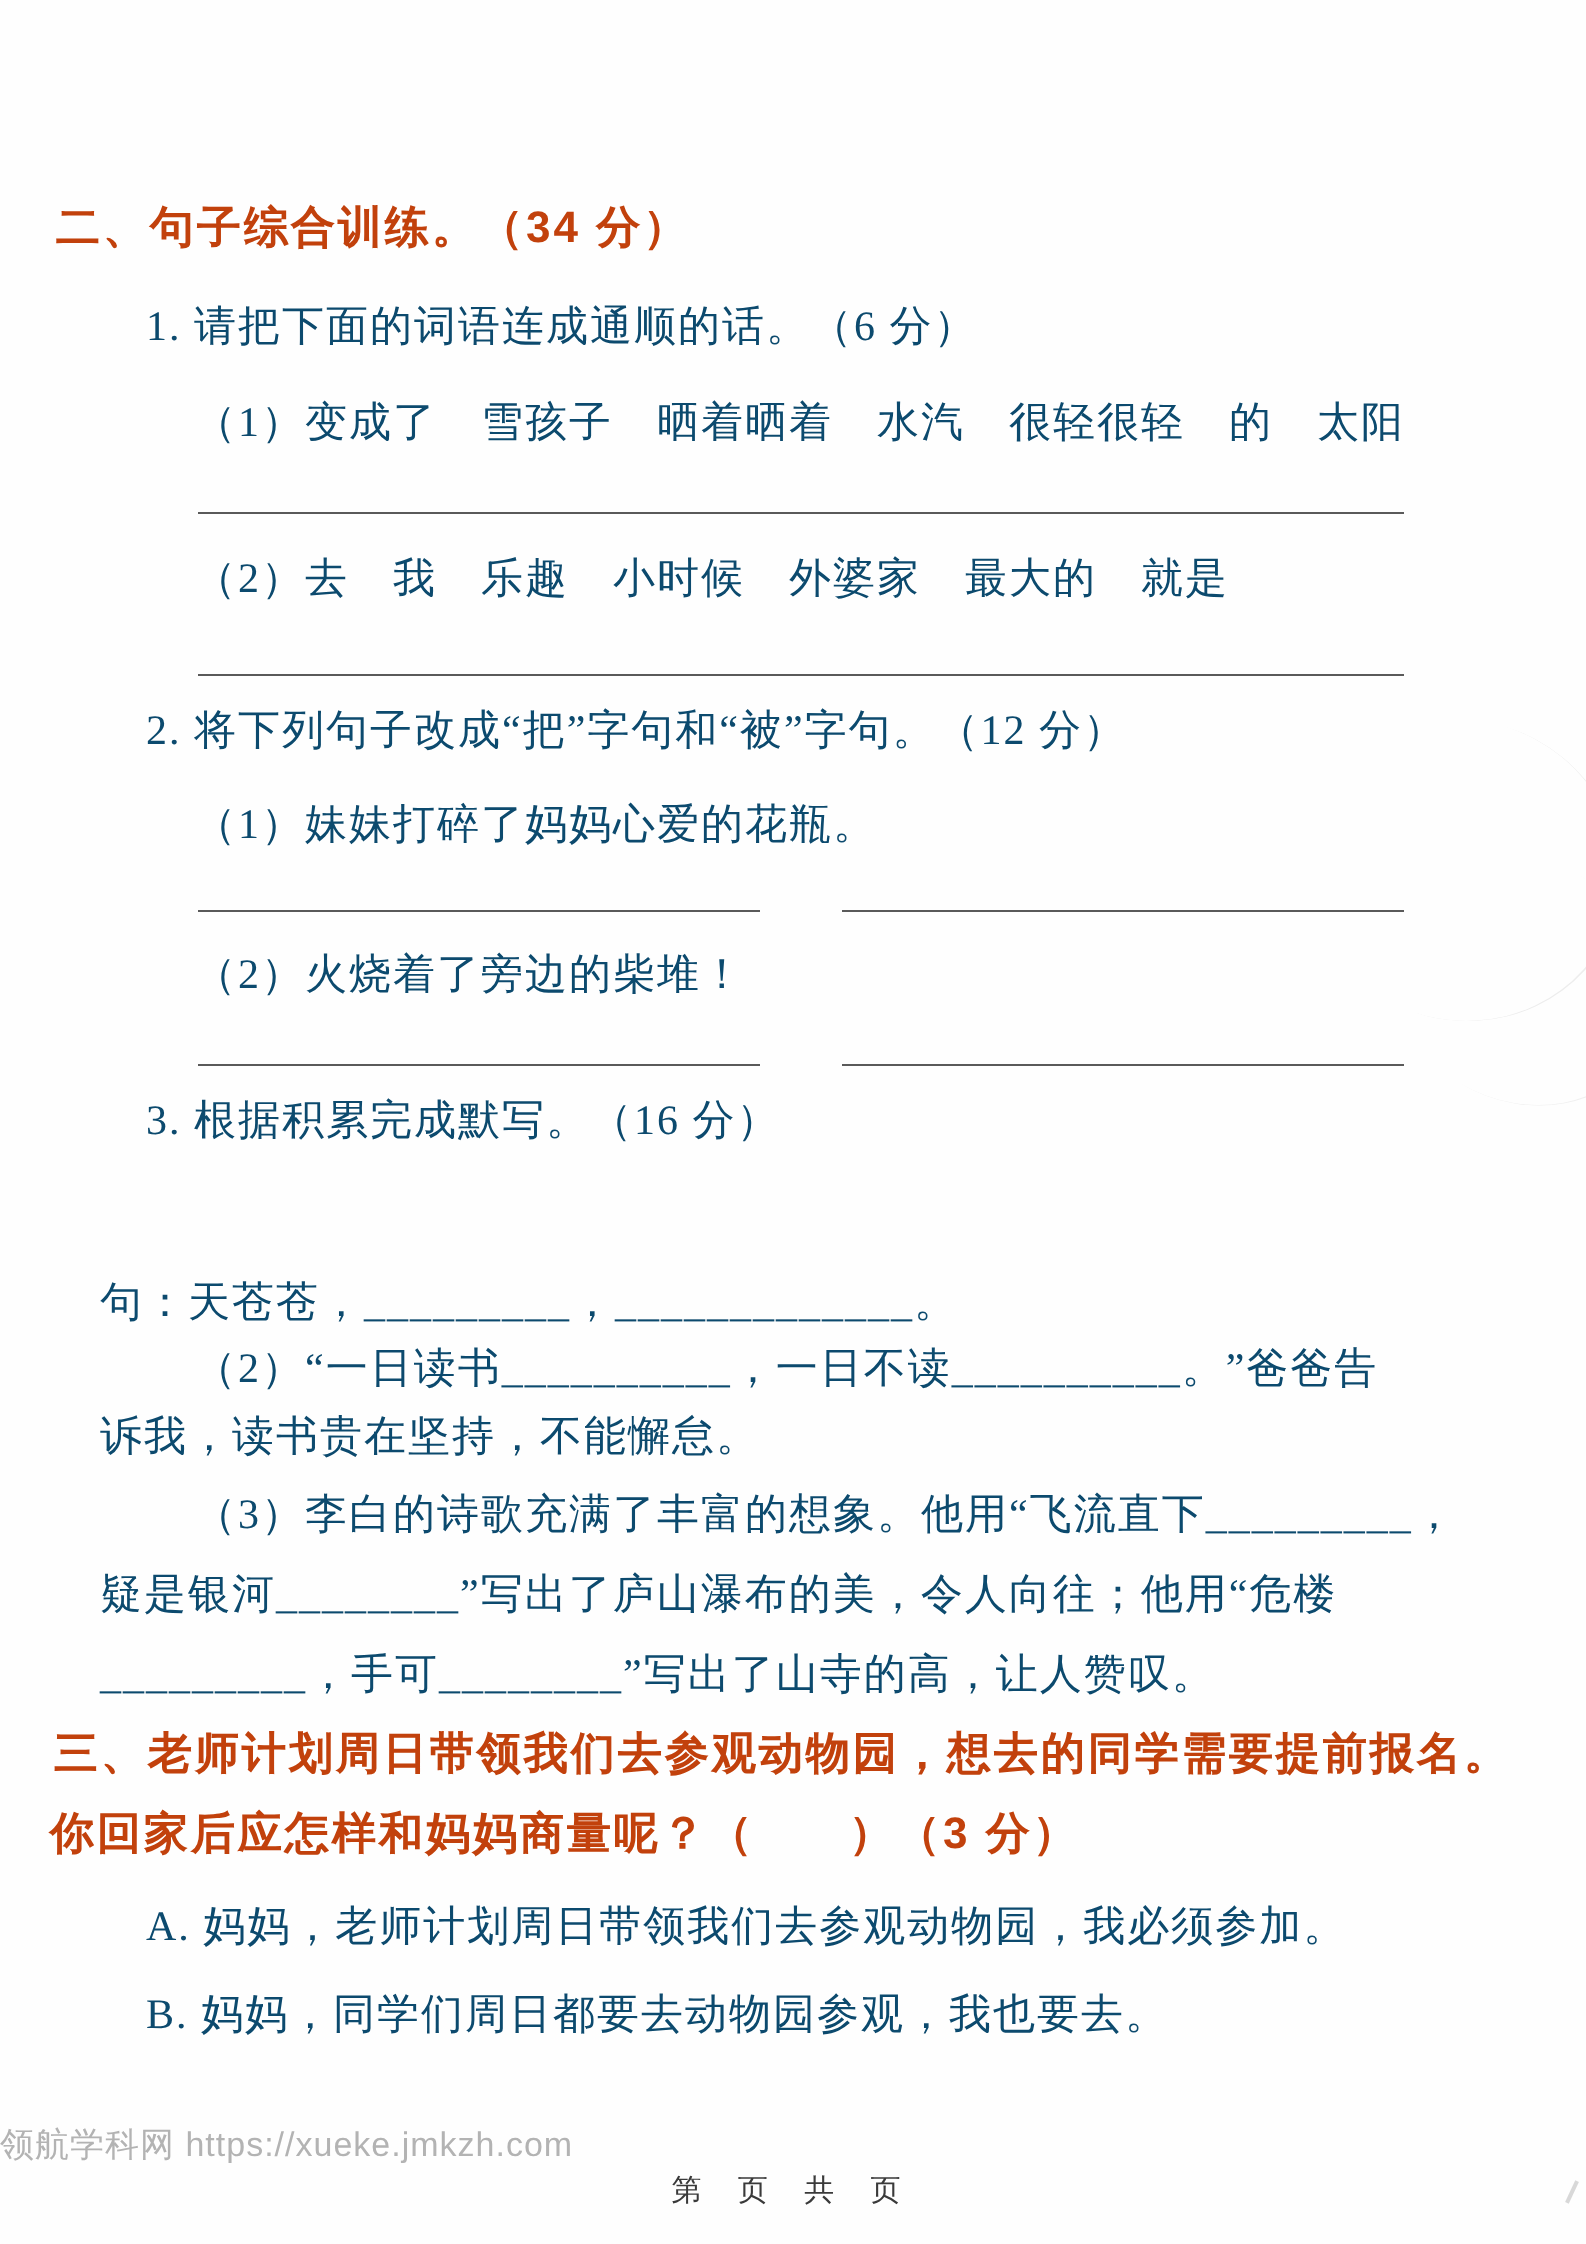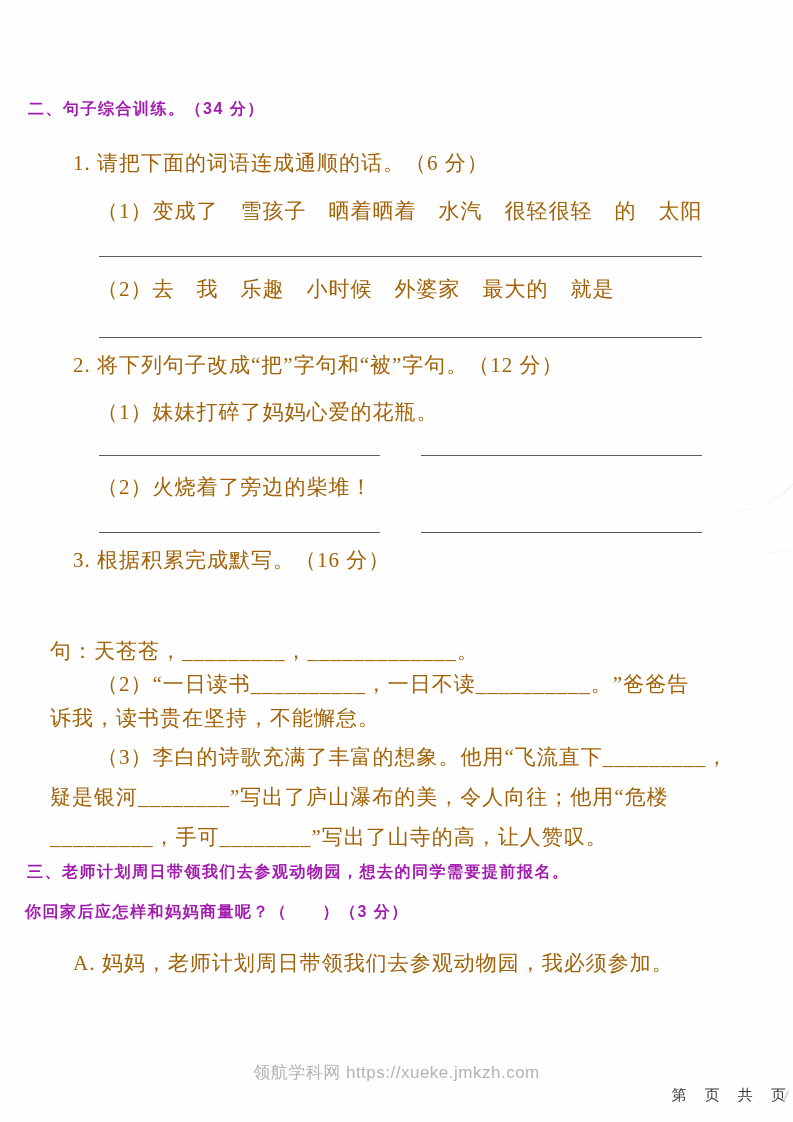--- a/index.html
+++ b/index.html
@@ -12,48 +12,47 @@
   }
   .page{
     position:absolute;inset:0;
     background:#fefefe;
   }
   .line{
     position:absolute;
     white-space:nowrap;
     font-size:21px;
     letter-spacing:1px;
-    color:#a16207;
+    color:#0c4a6e;
     font-family:"Liberation Serif","DejaVu Serif",serif;
   }
   .h{
     font-family:"Liberation Sans","DejaVu Sans",sans-serif;
     font-weight:700;
-    font-size:16px;
+    font-size:22px;
     letter-spacing:1.5px;
-    color:#a21caf;
+    color:#c2410c;
   }
   .ansline{
     position:absolute;
     height:0;
     border-bottom:1.6px solid #5a5a5a;
   }
   .footer-watermark{
     position:absolute;
     top:1061px;left:0;width:100%;
-    text-align:center;
     font-size:17px;
     color:#b3b3b3;
     letter-spacing:0.5px;
     font-family:"Liberation Sans","DejaVu Sans",sans-serif;
   }
   .footer-page{
     position:absolute;
     top:1086px;left:0;width:100%;
-    text-align:right;
+    text-align:center;
     font-size:15px;
     color:#3a3a3a;
     letter-spacing:7px;
     font-family:"Liberation Sans","DejaVu Sans",sans-serif;
   }
   .crease{
     position:absolute;
     border-radius:50%;
     pointer-events:none;
   }
@@ -99,20 +98,21 @@
   <div class="line" style="top:637px;left:50px">句：天苍苍，_________，_____________。</div>
   <div class="line" style="top:670px;left:97px">（2）“一日读书__________，一日不读__________。”爸爸告</div>
   <div class="line" style="top:704px;left:50px">诉我，读书贵在坚持，不能懈怠。</div>
   <div class="line" style="top:743px;left:97px">（3）李白的诗歌充满了丰富的想象。他用“飞流直下_________，</div>
   <div class="line" style="top:823px;left:50px">_________，手可________”写出了山寺的高，让人赞叹。</div>
   <div class="line" style="top:783px;left:50px">疑是银河________”写出了庐山瀑布的美，令人向往；他用“危楼</div>
 
   <div class="line h" style="top:862px;left:27px">三、老师计划周日带领我们去参观动物园，想去的同学需要提前报名。</div>
   <div class="line h" style="top:902px;left:25px">你回家后应怎样和妈妈商量呢？（　　）（3 分）</div>
   <div class="line" style="top:949px;left:73px">A. 妈妈，老师计划周日带领我们去参观动物园，我必须参加。</div>
+  <div class="line" style="top:993px;left:73px">B. 妈妈，同学们周日都要去动物园参观，我也要去。</div>
 
   <div class="footer-watermark">领航学科网 https://xueke.jmkzh.com</div>
   <div class="footer-page">第 页 共 页</div>
 
   <div class="crease crease1"></div>
   <div class="crease crease2"></div>
   <div class="speck"></div>
 </div>
 
 </body></html>

